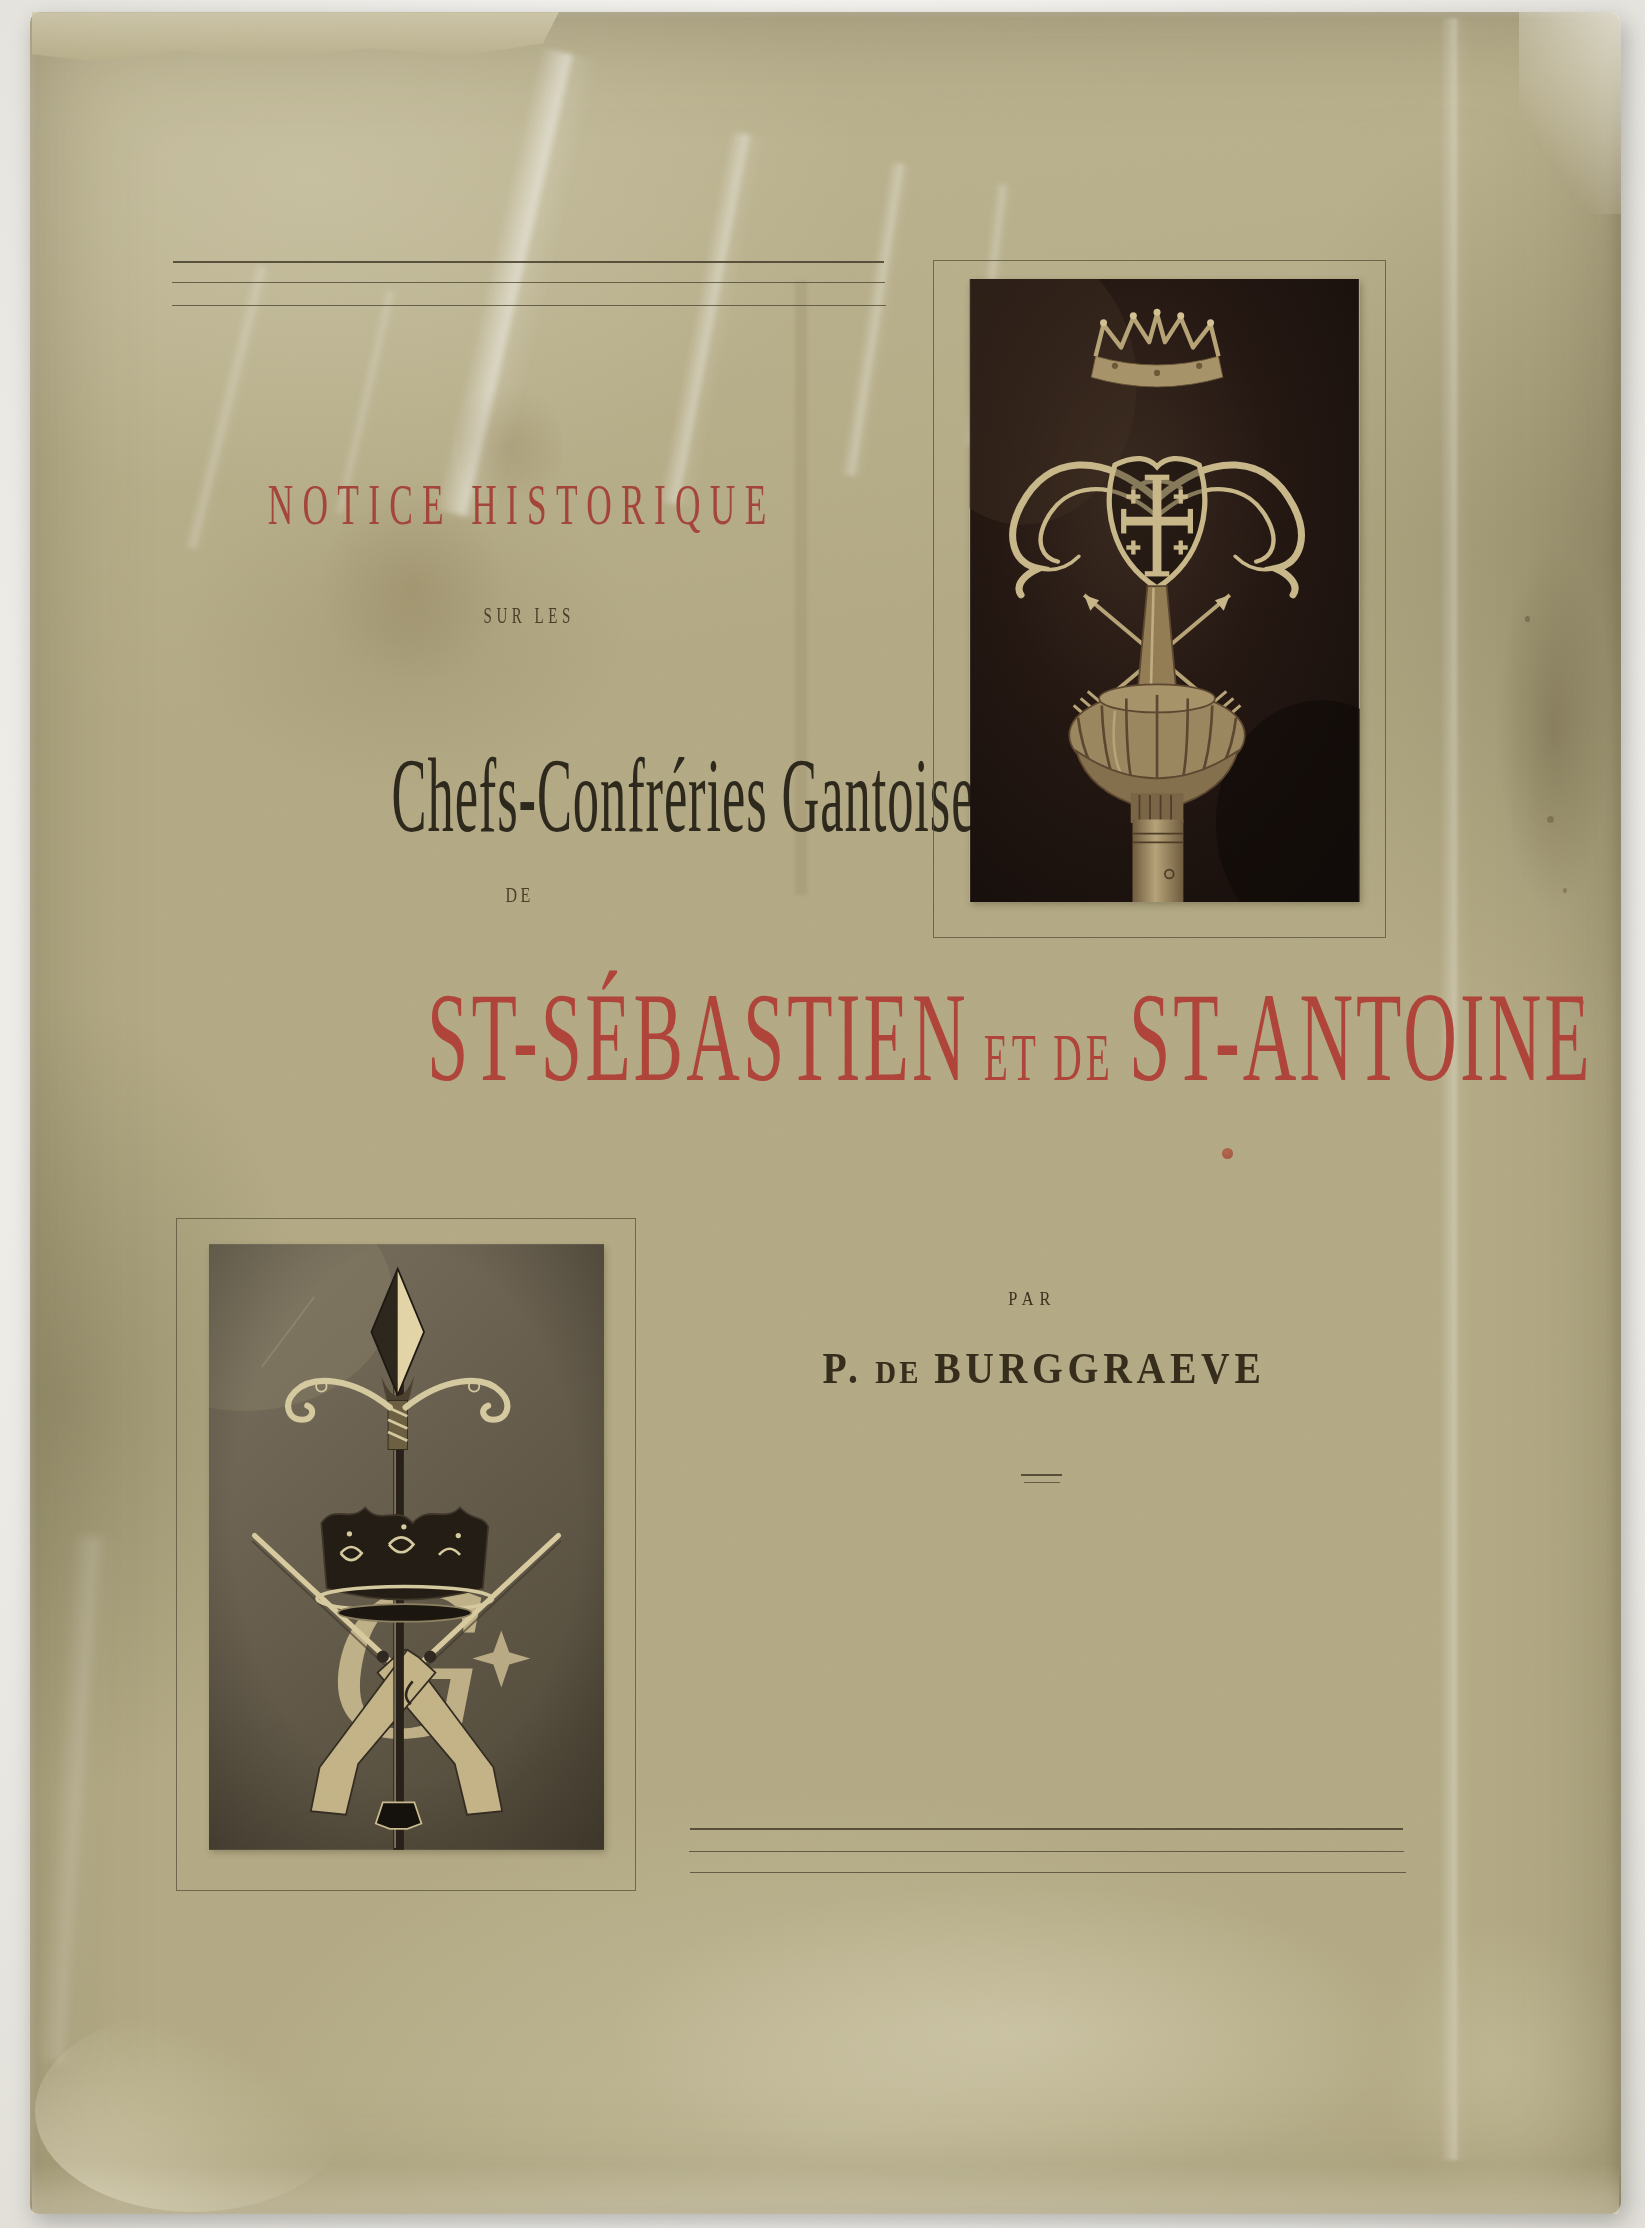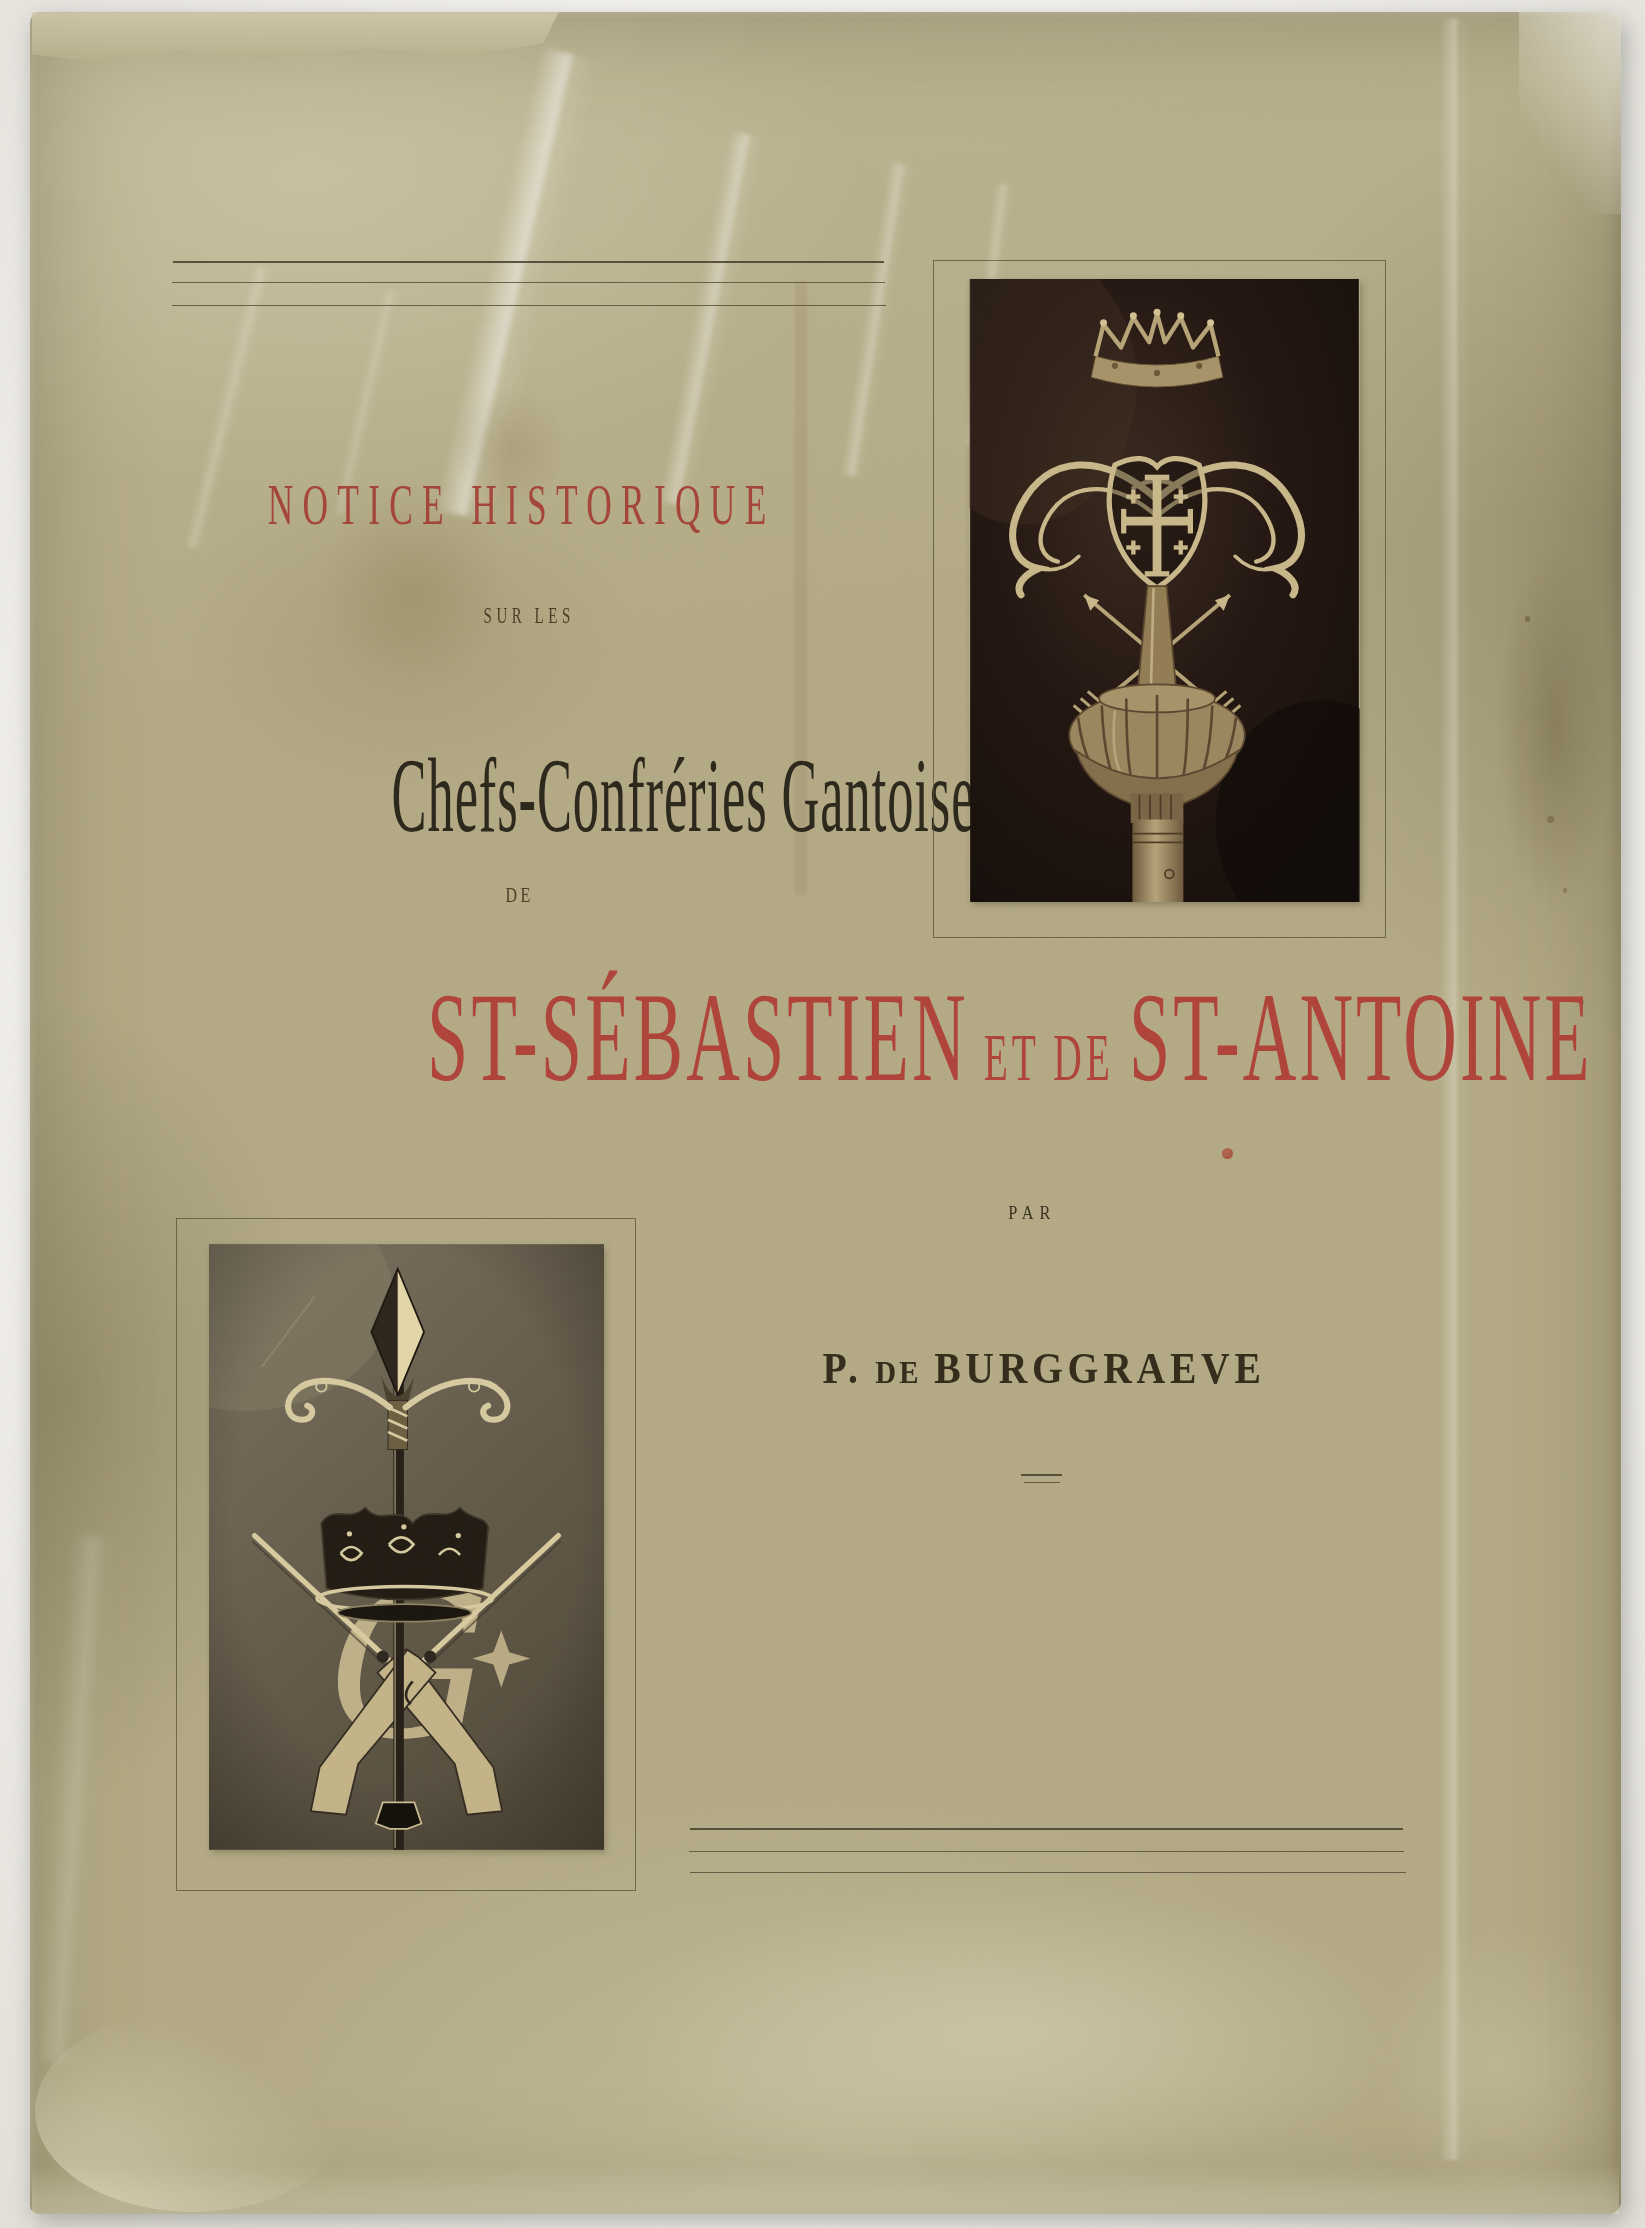--- a/index.html
+++ b/index.html
@@ -40,21 +40,21 @@
   #series-prefix{left:178px;top:604px;width:702px;}
   #series-prefix .squeeze{font-size:23px;letter-spacing:7px;color:#4a3e28;transform:scaleX(.65);}
   #subtitle{left:89px;top:743px;width:878px;}
   #subtitle .squeeze{font-size:105px;letter-spacing:1.8px;color:#2d281c;transform:scaleX(.50);}
   #connector-de{left:169px;top:885px;width:702px;}
   #connector-de .squeeze{font-size:20px;letter-spacing:4.4px;color:#4a3e28;transform:scaleX(.8);}
   #main-title{left:5.3px;top:973px;width:1580px;}
   #main-title .squeeze{transform:scaleX(.58);color:var(--red_title,#b0443a);}
   #main-title .big{font-size:128px;letter-spacing:5.3px;}
   #main-title .small{font-size:68px;letter-spacing:7px;margin:0 26px;}
-  #byline-par{left:857px;top:1203px;width:351px;text-decoration:underline;}
+  #byline-par{left:857px;top:1289px;width:351px;text-decoration:underline;}
   #byline-par .squeeze{font-size:19.3px;letter-spacing:7px;color:#3c3020;transform:scaleX(.85);}
   #author-line{left:693px;top:1347px;width:702px;font-weight:bold;color:#352c1c;}
   #author-line .squeeze{transform:scaleX(.9);}
   #author-line .init{font-size:44px;letter-spacing:5.3px;}
   #author-line .part{font-size:32px;letter-spacing:3.5px;margin:0 14px;}
   #author-line .surname{font-size:44px;letter-spacing:5.3px;}
   #year{left:919px;top:1627px;width:263px;font-style:italic;}
   #year .squeeze{font-size:60px;letter-spacing:5.3px;color:var(--red_year,#a03a2c);transform:scaleX(.8);}
   #red-fleck{position:absolute;left:1222px;top:1148px;width:11.4px;height:11.4px;border-radius:50%;
              background:radial-gradient(circle at 40% 35%, #b55c47, #9c4432);opacity:.85;}

